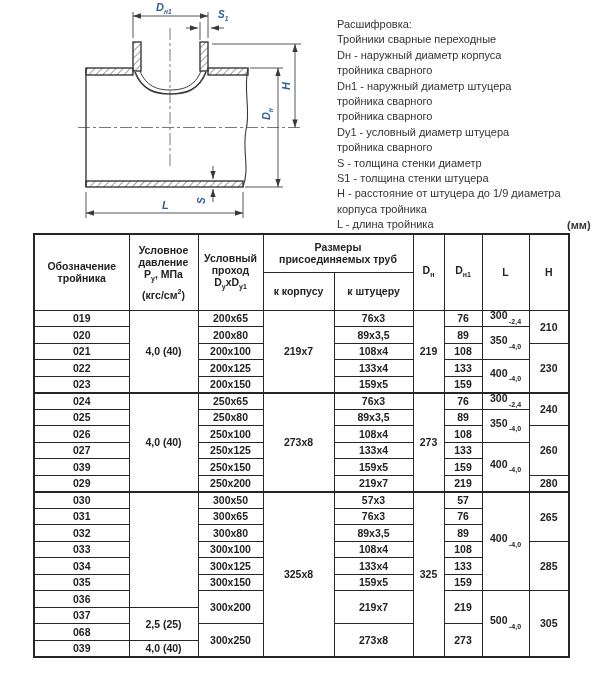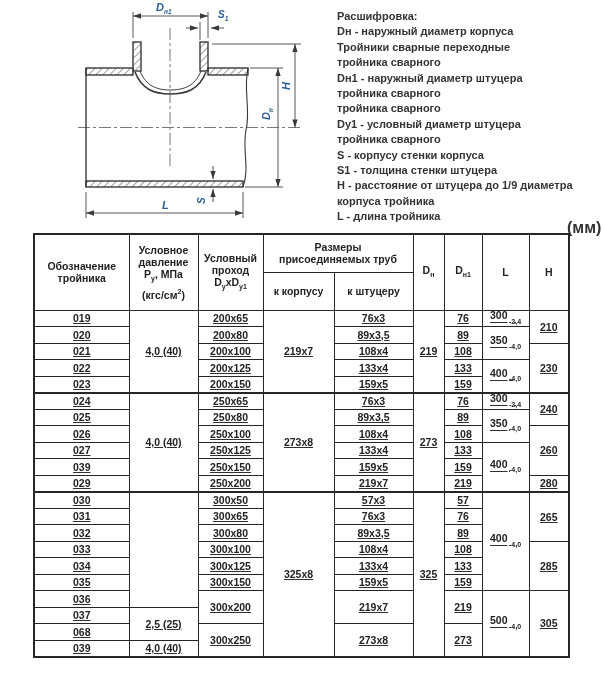--- a/index.html
+++ b/index.html
@@ -1,33 +1,33 @@
 <!DOCTYPE html>
 <html><head>
 <meta charset="utf-8">
 <style>
   html,body{margin:0;padding:0;}
   body{width:605px;height:700px;background:#ffffff;position:relative;overflow:hidden;
        font-family:"Liberation Sans",sans-serif;color:#2f2f2f;}
   
   #drawing{position:absolute;left:0;top:0;}
   
-  #legend{position:absolute;left:337px;top:9px;width:268px;font-size:11px;
-          font-weight:700;line-height:15.4px;color:#333;}
+  #legend{position:absolute;left:337px;top:17px;width:268px;font-size:11px;
+          font-weight:400;line-height:15.4px;color:#333;}
   #legend div{white-space:nowrap;}
   
-  #units{position:absolute;left:567px;top:219px;font-size:16px;font-weight:700;color:#333;}
+  #units{position:absolute;left:567px;top:219px;font-size:11px;font-weight:700;color:#333;}
   
   #spec{position:absolute;left:33px;top:233px;width:535px;border-collapse:collapse;
         table-layout:fixed;}
   #spec th,#spec td{border:1.8px solid #262626;text-align:center;vertical-align:middle;
         padding:0;font-size:10.5px;font-weight:700;color:#222;line-height:12px;}
   #spec{border:2.5px solid #262626;}
   #spec thead tr{height:38px;}
-  #spec tbody tr{height:16.5px;text-decoration:underline;}
+  #spec tbody tr{height:16.5px;}
   #spec tr.block-start td{border-top-width:2.5px;}
   #spec sub{font-size:7px;}
   #spec sup{font-size:7px;}
   .tmain{position:relative;top:-2px;margin-top:28px;}
   .ttol{font-size:7px;position:relative;top:2.5px;margin-left:1.5px;}
 </style>
 </head>
 <body>
 
 <svg id="drawing" width="330" height="228" viewBox="0 0 330 228">
@@ -102,29 +102,29 @@
   <g stroke="#444" stroke-width="0.9">
     <line x1="86" y1="192" x2="86" y2="218"></line>
     <line x1="243" y1="192" x2="243" y2="218"></line>
     <line x1="86" y1="213" x2="243" y2="213" marker-start="url(#arr)" marker-end="url(#arr)"></line>
   </g>
   <text x="162" y="209" font-size="11" font-style="italic" font-weight="700" fill="#2e6096">L</text>
 </svg>
 
 <div id="legend">
   <div>Расшифровка:</div>
+  <div>Тройники сварные переходные</div>
   <div>Dн - наружный диаметр корпуса</div>
-  <div>Тройники сварные переходные</div>
   <div>тройника сварного</div>
   <div>Dн1 - наружный диаметр штуцера</div>
   <div>тройника сварного</div>
   <div>тройника сварного</div>
   <div>Dу1 - условный диаметр штуцера</div>
   <div>тройника сварного</div>
-  <div>S - корпусу стенки корпуса</div>
+  <div>S - толщина стенки диаметр</div>
   <div>S1 - толщина стенки штуцера</div>
   <div>H - расстояние от штуцера до 1/9 диаметра</div>
   <div>корпуса тройника</div>
   <div>L - длина тройника</div>
 </div>
 
 <div id="units">(мм)</div>
 
 <table id="spec">
   <colgroup>

